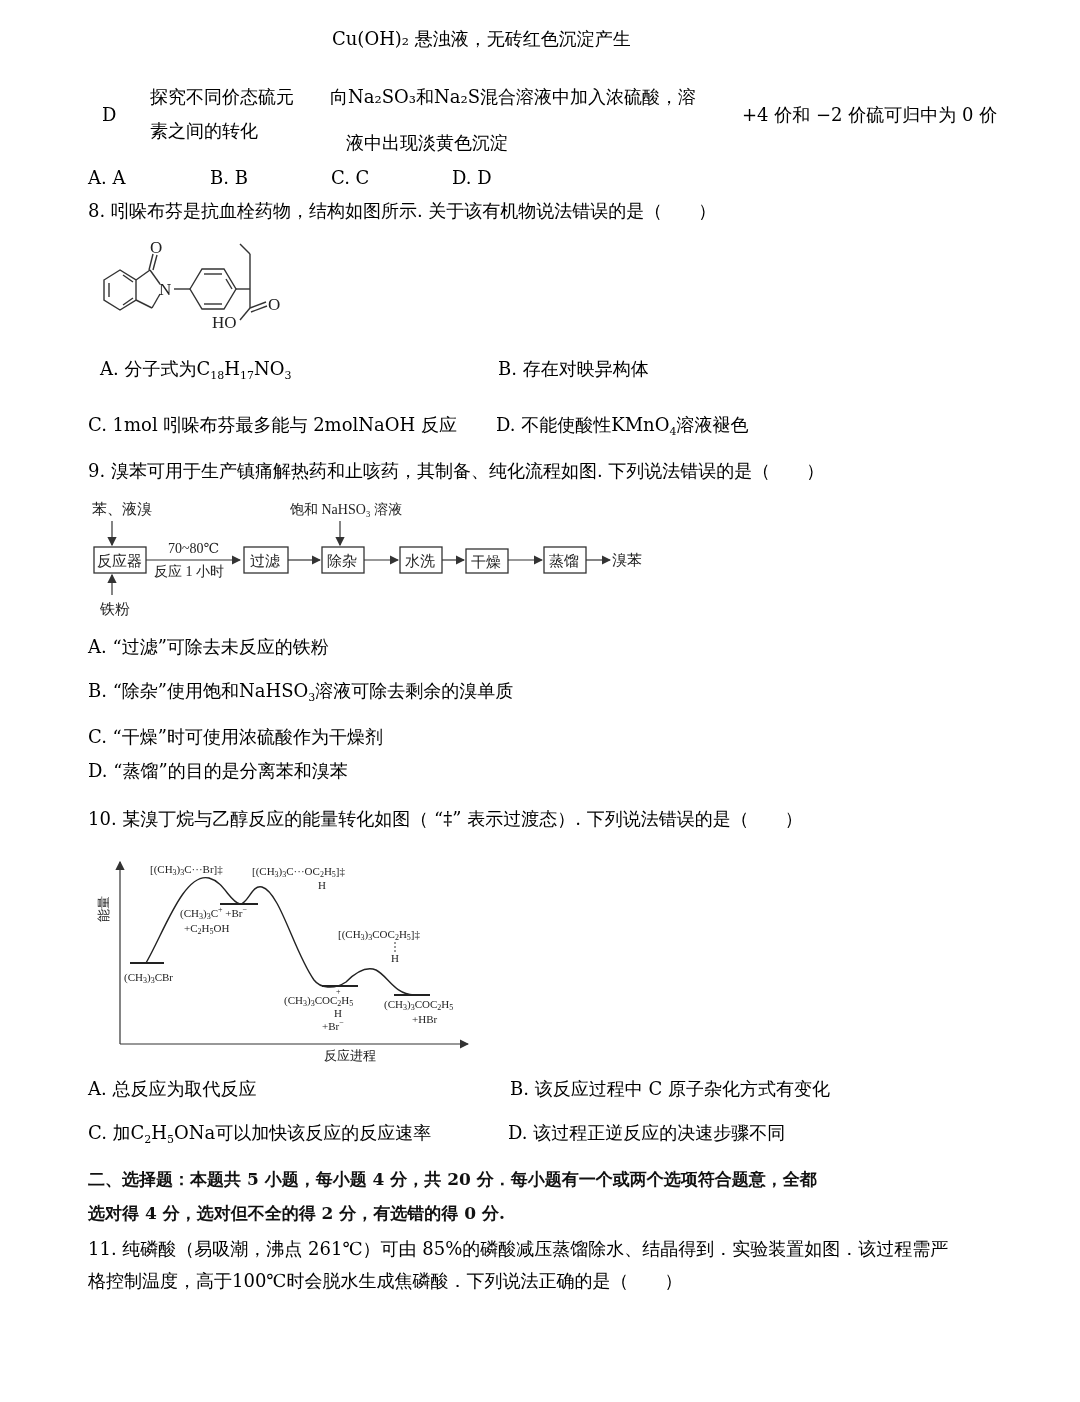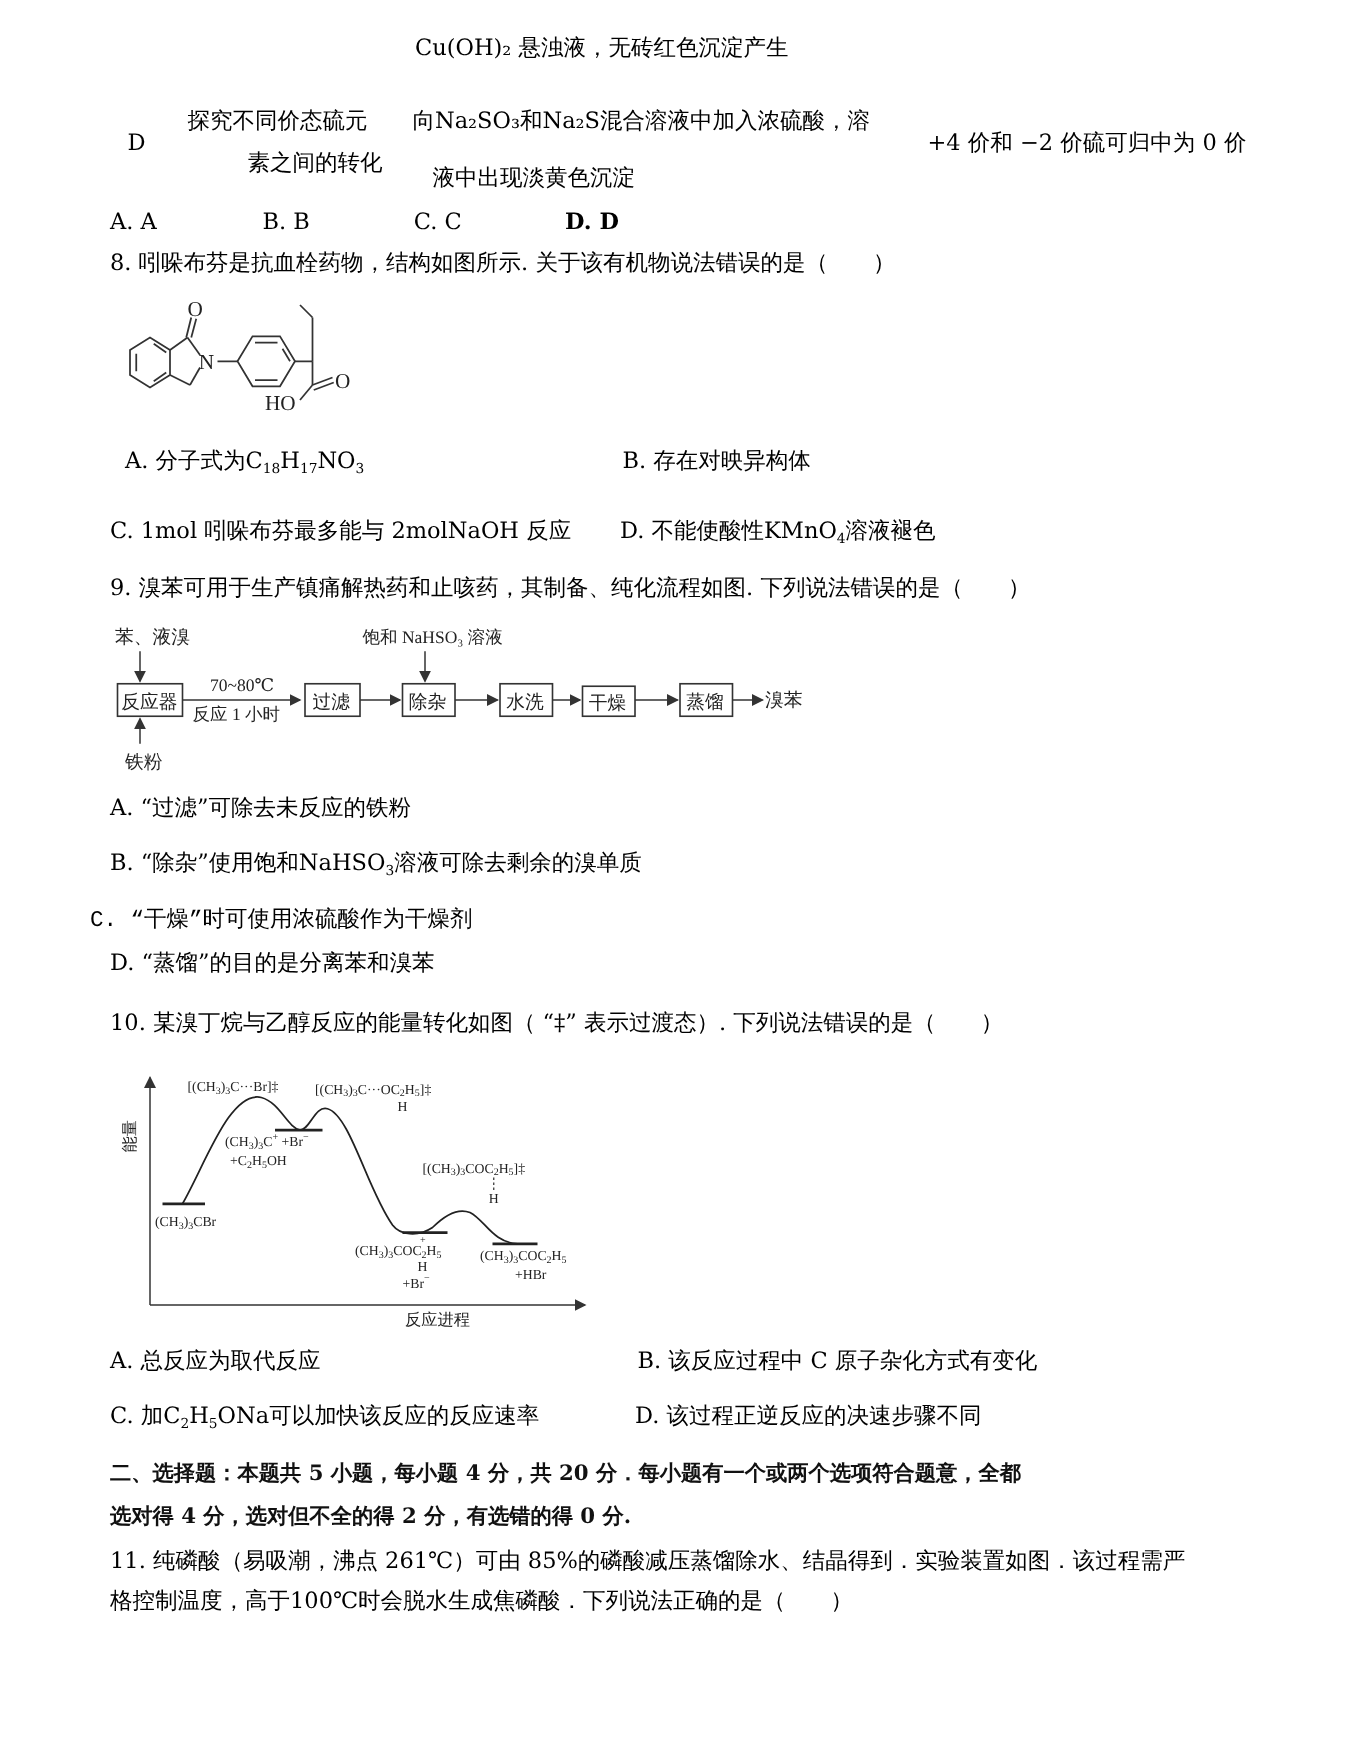--- a/index.html
+++ b/index.html
@@ -12,29 +12,29 @@
   .fbox { fill: #fff; stroke: #333; stroke-width: 1.3; }
 </style>
 </head>
 <body>
 
 <div class="t" style="left:332px;top:28px;">
   <span>Cu(OH)₂ 悬浊液，无砖红色沉淀产生</span>
 </div>
 <div class="t" style="left:102px;top:104px;">D</div>
 <div class="t" style="left:150px;top:86px;">探究不同价态硫元</div>
-<div class="t" style="left:150px;top:120px;margin-left:48px;">素之间的转化</div>
+<div class="t" style="left:150px;top:120px;">素之间的转化</div>
 <div class="t" style="left:330px;top:86px;">向Na₂SO₃和Na₂S混合溶液中加入浓硫酸，溶</div>
 <div class="t" style="left:346px;top:132px;">液中出现淡黄色沉淀</div>
 <div class="t" style="left:742px;top:104px;">+4 价和 −2 价硫可归中为 0 价</div>
 
 <div class="t" style="left:88px;top:167px;">A. A</div>
 <div class="t" style="left:210px;top:167px;">B. B</div>
 <div class="t" style="left:331px;top:167px;text-align:right;">C. C</div>
-<div class="t" style="left:452px;top:167px;font-weight:bold;">D. D</div>
+<div class="t" style="left:452px;top:167px;">D. D</div>
 
 <div class="t" style="left:88px;top:200px;">8. 吲哚布芬是抗血栓药物，结构如图所示. 关于该有机物说法错误的是（　　）</div>
 
 <svg width="200" height="110" viewBox="0 0 200 110" style="position:absolute;left:90px;top:232px;">
   <g stroke="#333" stroke-width="1.4" fill="none">
 
     <polygon points="14,48 30,38 46,48 46,68 30,78 14,68"></polygon>
     <line x1="19" y1="51" x2="19" y2="65"></line>
     <line x1="33" y1="43" x2="43" y2="50"></line>
     <line x1="33" y1="73" x2="43" y2="66"></line>
@@ -116,21 +116,21 @@
   <rect class="fbox" x="454" y="52" width="42" height="26"></rect>
   <text x="459" y="71" font-size="15">蒸馏</text>
   <line x1="496" y1="65" x2="520" y2="65" stroke="#333" stroke-width="1.2" marker-end="url(#ah)"></line>
   <text x="522" y="70" font-size="15">溴苯</text>
 </svg>
 
 <div class="t" style="left:88px;top:636px;">A. “过滤”可除去未反应的铁粉</div>
 <div class="t" style="left:88px;top:680px;text-align:right;">
   <span>B. “除杂”使用饱和</span><span>NaHSO<sub>3</sub></span><span>溶液可除去剩余的溴单质</span>
 </div>
-<div class="t" style="left:72px;top:726px;font-family:Liberation Mono, monospace;">C. “干燥”时可使用浓硫酸作为干燥剂</div>
+<div class="t" style="left:88px;top:726px;">C. “干燥”时可使用浓硫酸作为干燥剂</div>
 <div class="t" style="left:88px;top:760px;">D. “蒸馏”的目的是分离苯和溴苯</div>
 
 <div class="t" style="left:88px;top:808px;">10. 某溴丁烷与乙醇反应的能量转化如图（ “‡” 表示过渡态）. 下列说法错误的是（　　）</div>
 
 <svg width="400" height="230" viewBox="0 0 400 230" style="position:absolute;left:84px;top:842px;">
   <defs>
     <marker id="ah2" markerWidth="8" markerHeight="8" refX="7" refY="4" orient="auto">
       <path d="M0,0 L8,4 L0,8 z" fill="#333"></path>
     </marker>
   </defs>

